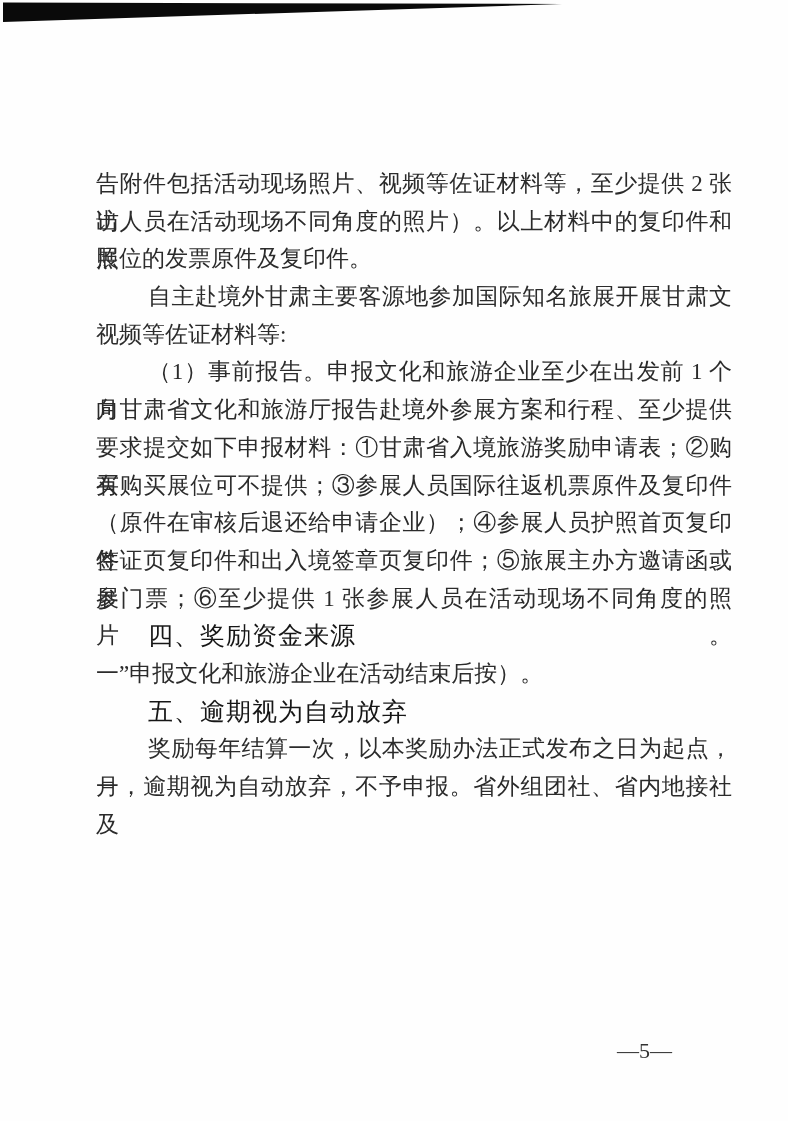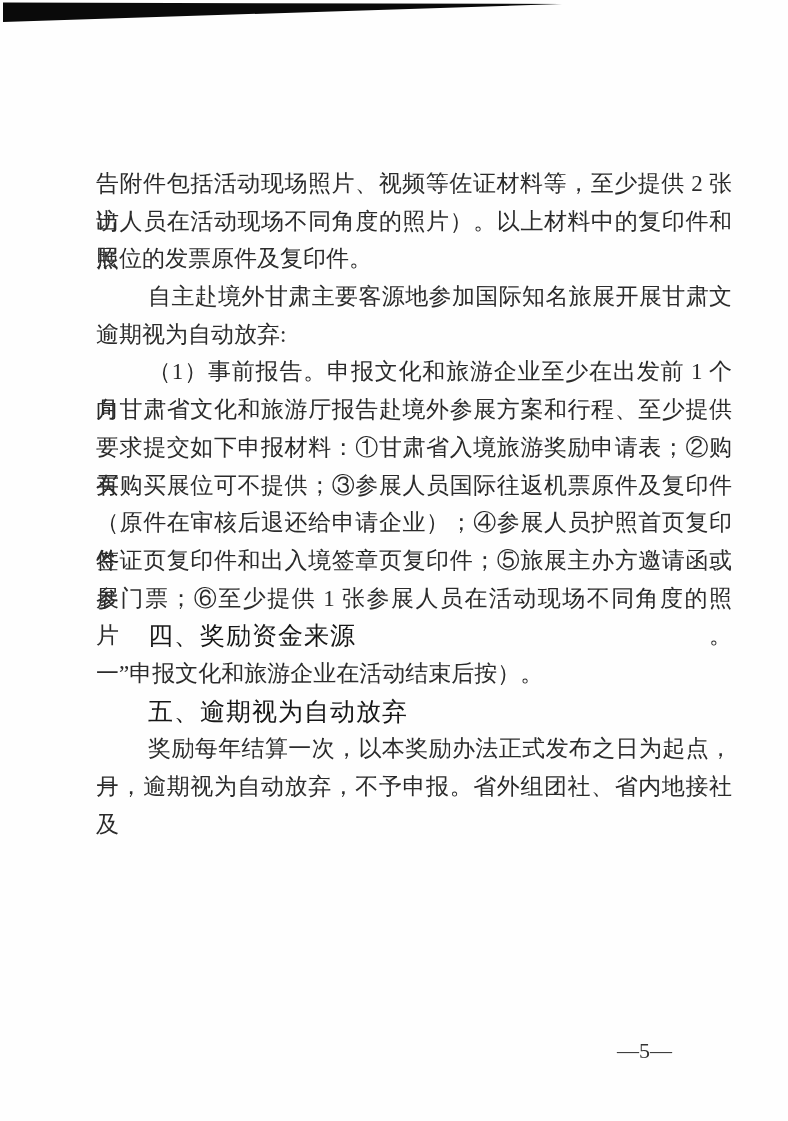--- a/index.html
+++ b/index.html
@@ -68,21 +68,21 @@
 
   <svg class="wedge" viewBox="0 0 788 30" xmlns="http://www.w3.org/2000/svg" aria-hidden="true">
     <polygon points="3,2.5 562,4 3,22" fill="#0a0a0a"></polygon>
   </svg>
 
   <div class="textblock">
       <div class="line justify">告附件包括活动现场照片、视频等佐证材料等，至少提供 2 张出</div>
       <div class="line justify">访人员在活动现场不同角度的照片）。以上材料中的复印件和照</div>
       <div class="line">展位的发票原件及复印件。</div>
       <div class="line indent justify">自主赴境外甘肃主要客源地参加国际知名旅展开展甘肃文</div>
-      <div class="line">逾期视为自动放弃:</div>
+      <div class="line">视频等佐证材料等:</div>
       <div class="line indent justify">（1）事前报告。申报文化和旅游企业至少在出发前 1 个月</div>
       <div class="line justify">向甘肃省文化和旅游厅报告赴境外参展方案和行程、至少提供</div>
       <div class="line justify">要求提交如下申报材料：①甘肃省入境旅游奖励申请表；②购买</div>
       <div class="line justify">有购买展位可不提供；③参展人员国际往返机票原件及复印件</div>
       <div class="line justify">（原件在审核后退还给申请企业）；④参展人员护照首页复印件、</div>
       <div class="line justify">签证页复印件和出入境签章页复印件；⑤旅展主办方邀请函或参</div>
       <div class="line justify">展门票；⑥至少提供 1 张参展人员在活动现场不同角度的照片。</div>
       <div class="line heading indent">四、奖励资金来源</div>
       <div class="line">一”申报文化和旅游企业在活动结束后按）。</div>
       <div class="line heading indent">五、逾期视为自动放弃</div>

